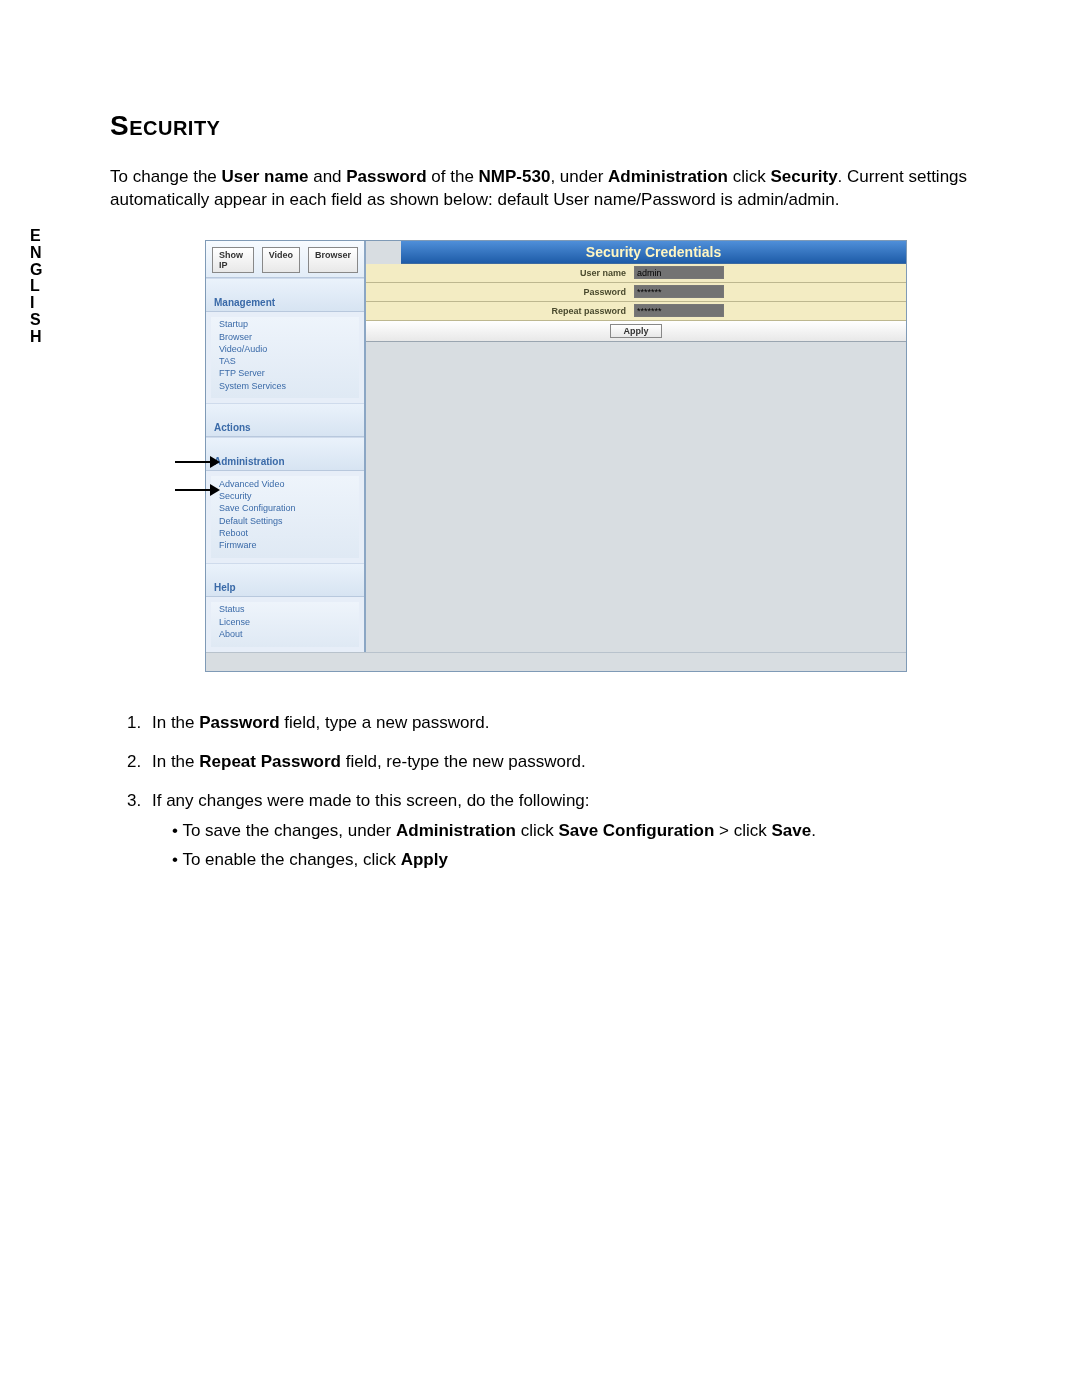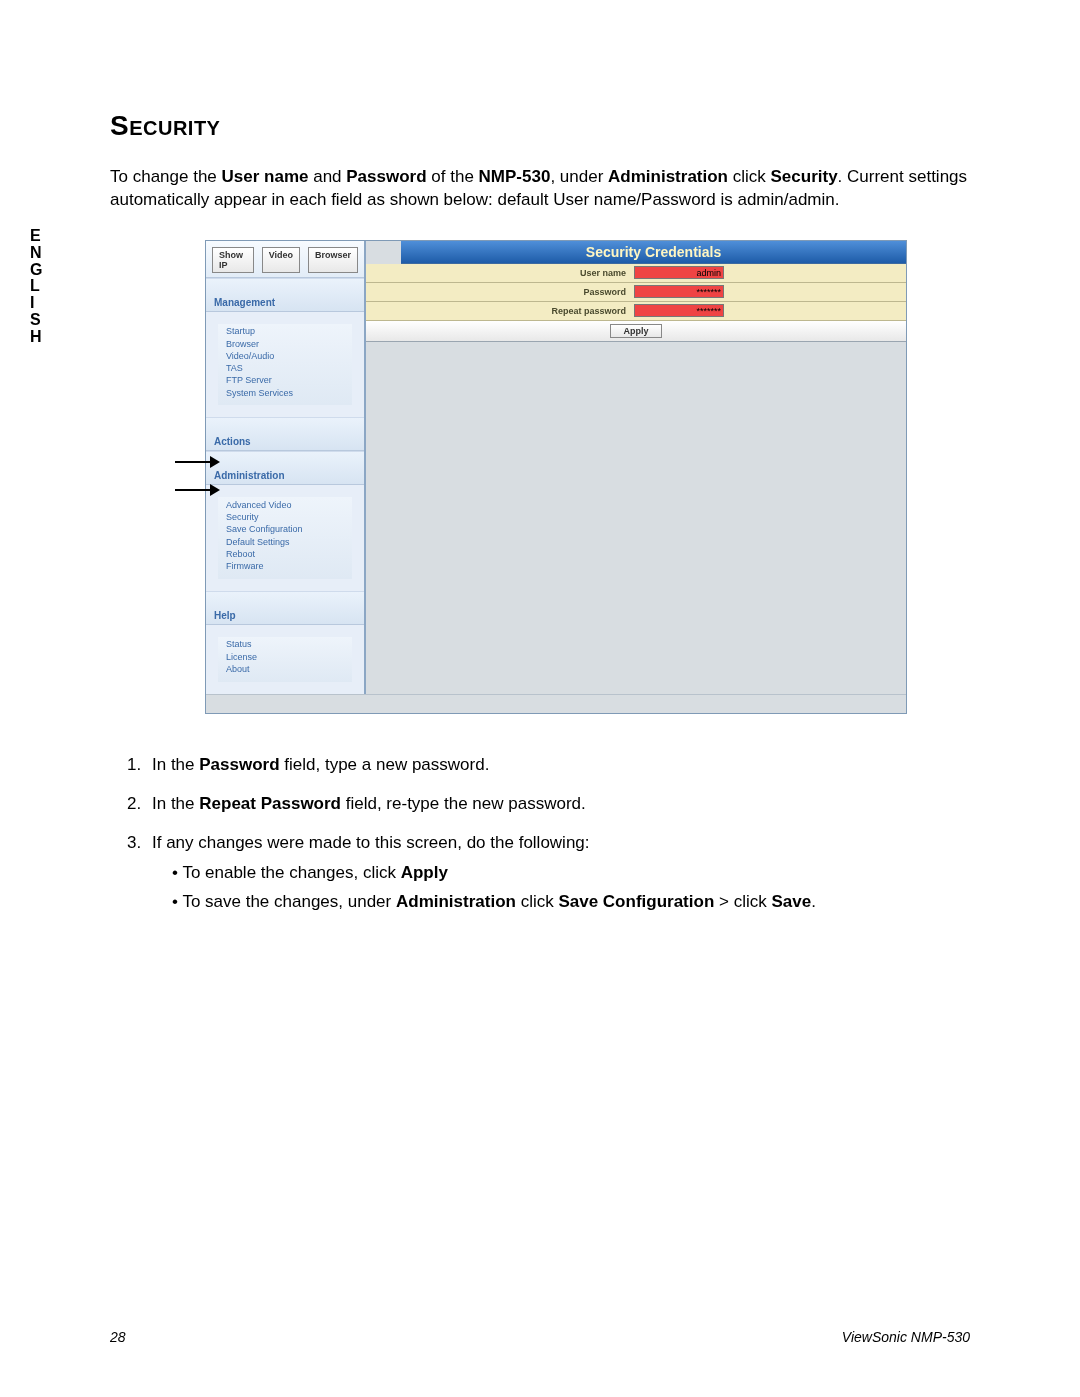--- a/index.html
+++ b/index.html
@@ -85,21 +85,21 @@
     font-weight: bold;
     color: #3a6aa8;
     padding: 18px 8px 3px 8px;
     background: linear-gradient(#eaf2fb, #d7e4f2);
     border-top: 1px solid #cfdbec;
     border-bottom: 1px solid #b8c8dd;
     font-size: 10px;
   }
   .nav ul {
     list-style: none;
-    margin: 12px;
+    margin: 5px;
     padding: 2px 0 6px 0;
     background: linear-gradient(#eef4fb, #dfe9f4);
   }
   .nav li {
     padding: 0.5px 8px 0.5px 8px;
     color: #3a6aa8;
     font-size: 9px;
     cursor: pointer;
     line-height: 1.25;
   }
@@ -136,22 +136,21 @@
     flex: 1;
     padding-left: 2px;
   }
   .form-field input {
     font-size: 9px;
     height: 13px;
     width: 90px;
     border: 1px solid #777;
     padding: 0 2px;
     box-sizing: border-box;
-    background: #ef4444;
-    text-align: right;
+    background: #737373;
   }
   .apply-row {
     background: linear-gradient(#ffffff, #e8e8e8);
     text-align: center;
     padding: 3px 0;
     border-bottom: 1px solid #9aa5b0;
   }
   .apply-row button {
     font-size: 9px;
     font-weight: bold;
@@ -328,27 +327,23 @@
     <li>
       <span>In the </span><span class="bold">Password</span><span> field, type a new password.</span>
     </li>
     <li>
       <span>In the </span><span class="bold">Repeat Password</span><span> field, re-type the new password.</span>
     </li>
     <li>
       <span>If any changes were made to this screen, do the following:</span>
       <ul class="sub">
         <li>
-          <span>To enable the changes, click </span><span class="bold">Apply</span>
+          <span>To save the changes, under </span><span class="bold">Administration</span><span> click </span><span class="bold">Save Configuration</span><span> &gt; click </span><span class="bold">Save</span><span>.</span>
         </li>
         <li>
-          <span>To save the changes, under </span><span class="bold">Administration</span><span> click </span><span class="bold">Save Configuration</span><span> &gt; click </span><span class="bold">Save</span><span>.</span>
+          <span>To enable the changes, click </span><span class="bold">Apply</span>
         </li>
       </ul>
     </li>
   </ol>
 
-  <div class="page-footer">
-    <span>28</span>
-    <span>ViewSonic NMP-530</span>
-  </div>
 
 </div>
 
 </body></html>

